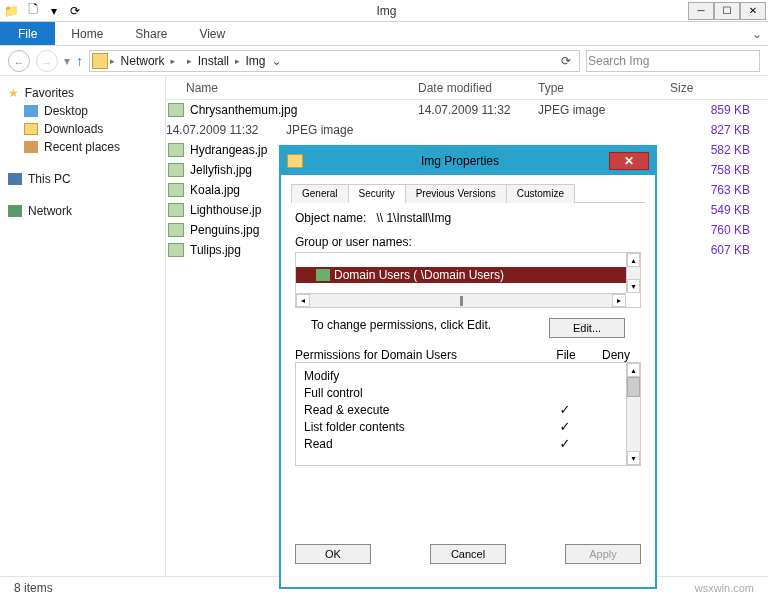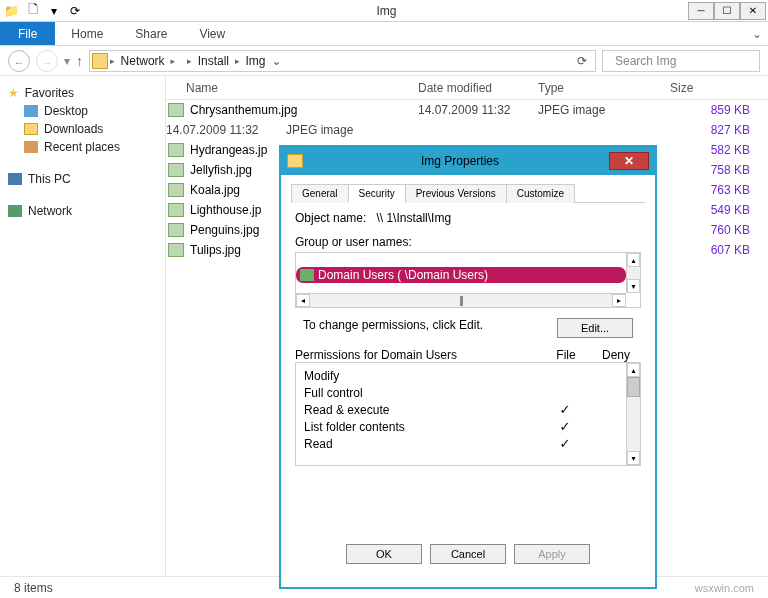--- a/index.html
+++ b/index.html
@@ -24,21 +24,21 @@
 .navbtn { width: 22px; height: 22px; border: 1px solid #bbb; border-radius: 50%; display: flex; align-items: center; justify-content: center; color: #888; font-size:11px;}
 .navbtn.disabled{color:#ccc;border-color:#ddd;}
 .navdrop{color:#888;}
 .navup{color:#1979ca;font-size:14px;}
 .addressbar { flex: 1; height: 22px; border: 1px solid #ccc; display: flex; align-items: center; padding: 0 2px; gap: 2px; }
 .addressbar .crumb { padding: 0 4px; color: #222; }
 .addressbar .sep { color: #666; font-size: 9px; }
 .addressbar .fldr{width:16px;height:16px;background:#f8d77a;border:1px solid #c9a227;}
 .addressbar .refresh{margin-left:auto;padding:0 6px;color:#555;}
 .vdrop{color:#555;margin-right:4px;}
-.searchbox { width: 158px; height: 22px; border: 1px solid #ccc; padding: 0 12px; color: #888; display: flex; align-items: center; }
+.searchbox { width: 174px; height: 22px; border: 1px solid #ccc; padding: 0 1px; color: #888; display: flex; align-items: center; }
 
 
 .mainarea { display: flex; height: 522px; }
 .navpane { width: 166px; border-right: 1px solid #e5e5e5; padding: 8px 4px; }
 .navgroup { margin-bottom: 14px; }
 .navitem { display: flex; align-items: center; gap: 6px; padding: 2px 4px 2px 20px; color: #222; }
 .navitem.root { padding-left: 4px; font-weight: normal; }
 .navitem .star{color:#f6c244;}
 .navitem .ico{width:14px;height:12px;display:inline-block;}
 .ico.desktop{background:#5aa2d8;}
@@ -71,46 +71,46 @@
 .dlg-title .t{flex:1;text-align:center;font-size:12px;}
 .dlg-title .close{width:40px;height:18px;background:#c94040;color:#fff;display:flex;align-items:center;justify-content:center;border:1px solid #922;font-weight:bold;}
 .dlg-body { padding: 8px 10px; height: calc(100% - 28px); display:flex;flex-direction:column;}
 .tabs { display: flex; border-bottom: 1px solid #ccc; }
 .dtab { padding: 3px 10px; border: 1px solid #ccc; border-bottom: none; background: #f4f4f4; margin-right: -1px; font-size: 10px; position:relative;top:1px;}
 .dtab.active { background: #fff; border-bottom: 1px solid #fff; }
 .sec-body { padding: 8px 4px; font-size: 11px; flex:1;}
 .objname{margin-bottom:10px;}
 .lbl{margin-bottom:3px;}
 .groupbox{border:1px solid #ccc;height:56px;position:relative;background:#fff;}
-.groupbox .sel{position:absolute;top:14px;left:0;right:14px;height:16px;background:#be185d;color:#fff;display:flex;align-items:center;padding-left:4px;gap:4px;font-size:11px;border-radius:7px;}
+.groupbox .sel{position:absolute;top:14px;left:0;right:14px;height:16px;background:#7f1d1d;color:#fff;display:flex;align-items:center;padding-left:20px;gap:4px;font-size:11px;}
 .groupbox .usr{width:14px;height:12px;background:#6ab06a;}
 .groupbox .vscroll{position:absolute;right:0;top:0;bottom:14px;width:14px;background:#f0f0f0;border-left:1px solid #ccc;display:flex;flex-direction:column;}
 .groupbox .vscroll span{flex:0 0 14px;border:1px solid #ccc;display:flex;align-items:center;justify-content:center;font-size:8px;background:#fff;}
 .groupbox .vscroll .track{flex:1;}
 .groupbox .hscroll{position:absolute;left:0;right:14px;bottom:0;height:14px;background:#f0f0f0;border-top:1px solid #ccc;display:flex;}
 .groupbox .hscroll span{flex:0 0 14px;border:1px solid #ccc;display:flex;align-items:center;justify-content:center;font-size:8px;background:#fff;}
 .groupbox .hscroll .track{flex:1;display:flex;align-items:center;justify-content:center;}
 .groupbox .hscroll .thumb{width:3px;height:10px;background:#888;}
-.editrow{display:flex;margin:10px 8px;}
+.editrow{display:flex;margin:10px 16px;}
 .editrow .txt{flex:1;}
 .wbtn{min-width:76px;height:20px;border:1px solid #888;background:#f0f0f0;display:flex;align-items:center;justify-content:center;font-size:11px;padding:0 10px;}
 .permhdr{display:flex;margin-top:6px;}
 .permhdr .ph-name{flex:1;}
 .permhdr .ph-col{width:50px;text-align:center;}
 .permbox{border:1px solid #ccc;height:104px;padding:4px 0 4px 8px;position:relative;}
 .permrow{display:flex;height:17px;align-items:center;}
 .permrow .pn{flex:1;}
 .permrow .pc{width:50px;text-align:center;font-size:13px;}
 .permbox .pscroll{position:absolute;right:0;top:0;bottom:0;width:14px;background:#f0f0f0;border-left:1px solid #ccc;display:flex;flex-direction:column;}
 .permbox .pscroll span{flex:0 0 14px;border:1px solid #ccc;font-size:8px;display:flex;align-items:center;justify-content:center;background:#fff;}
 .permbox .pscroll .thumb{flex:0 0 20px;background:#ccc;border:1px solid #aaa;margin:0;}
 .permbox .pscroll .track{flex:1;}
 .specialrow{display:flex;margin-top:10px;}
 .specialrow .stxt{flex:1;font-size:11px;line-height:13px;}
-.dlg-foot{display:flex;justify-content:center;gap:8px;padding:8px 4px 15px;}
+.dlg-foot{display:flex;justify-content:space-between;gap:21px;padding:8px 4px 15px;}
 .dlg-foot .wbtn.disabled{color:#999;}
 </style>
 </head>
 <body>
 
 <div class="titlebar">
   <div class="qat">
     <span>📁</span>
     <span>🗋</span>
     <span>▾</span>

